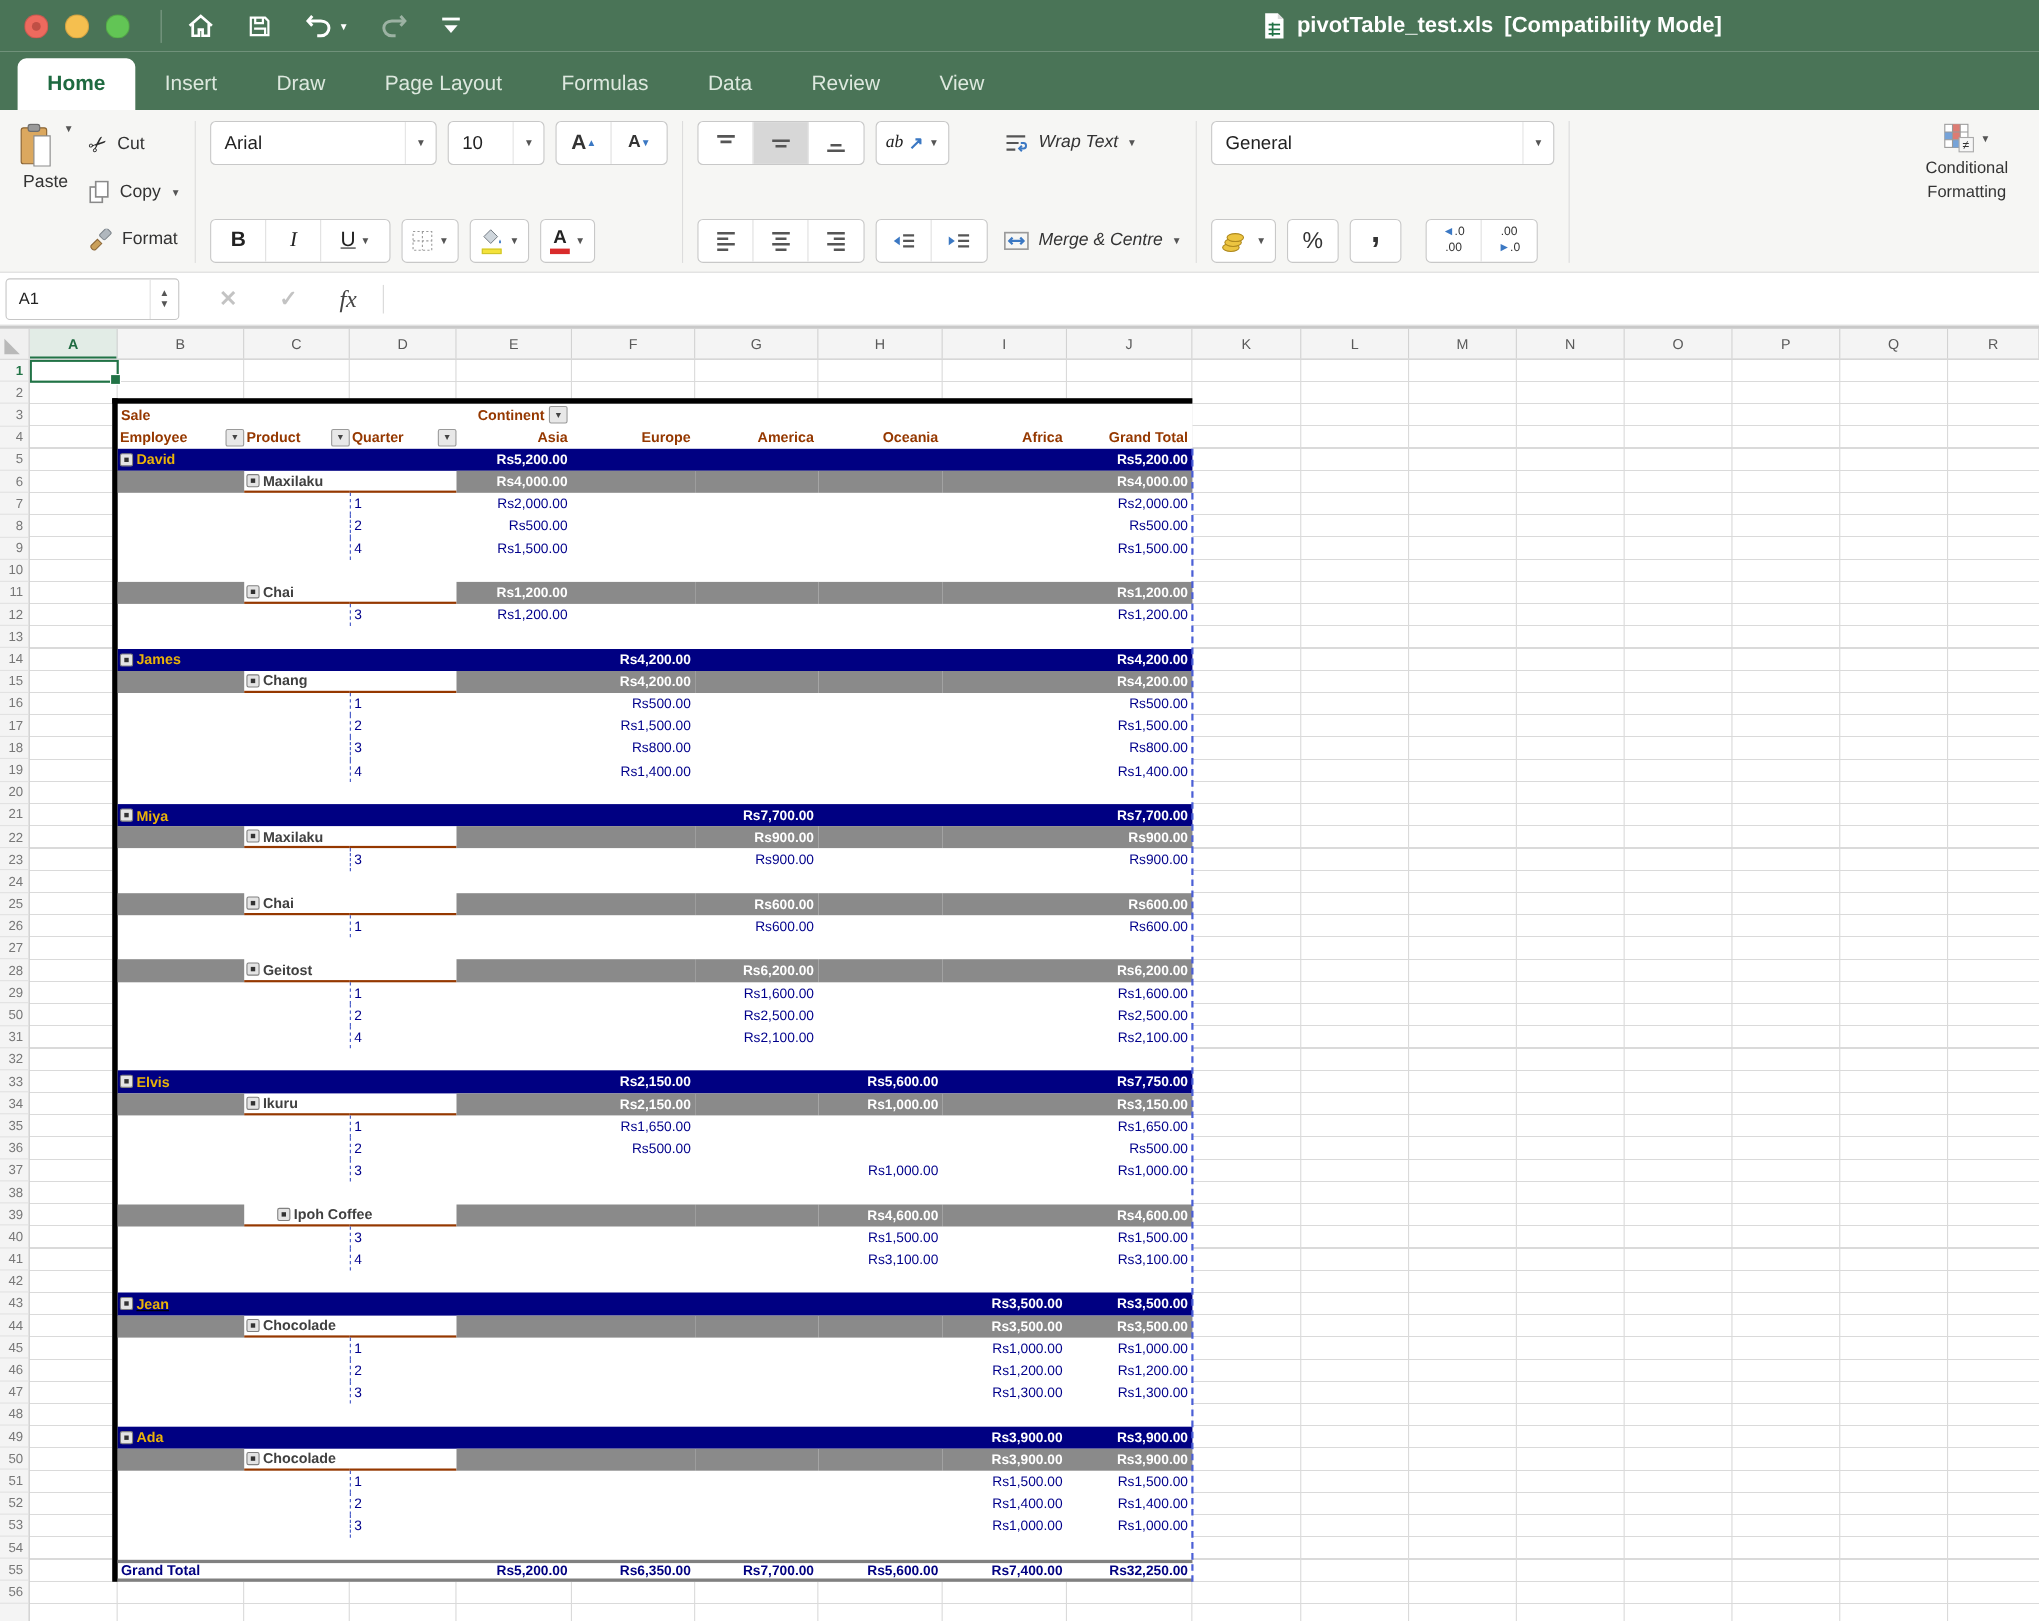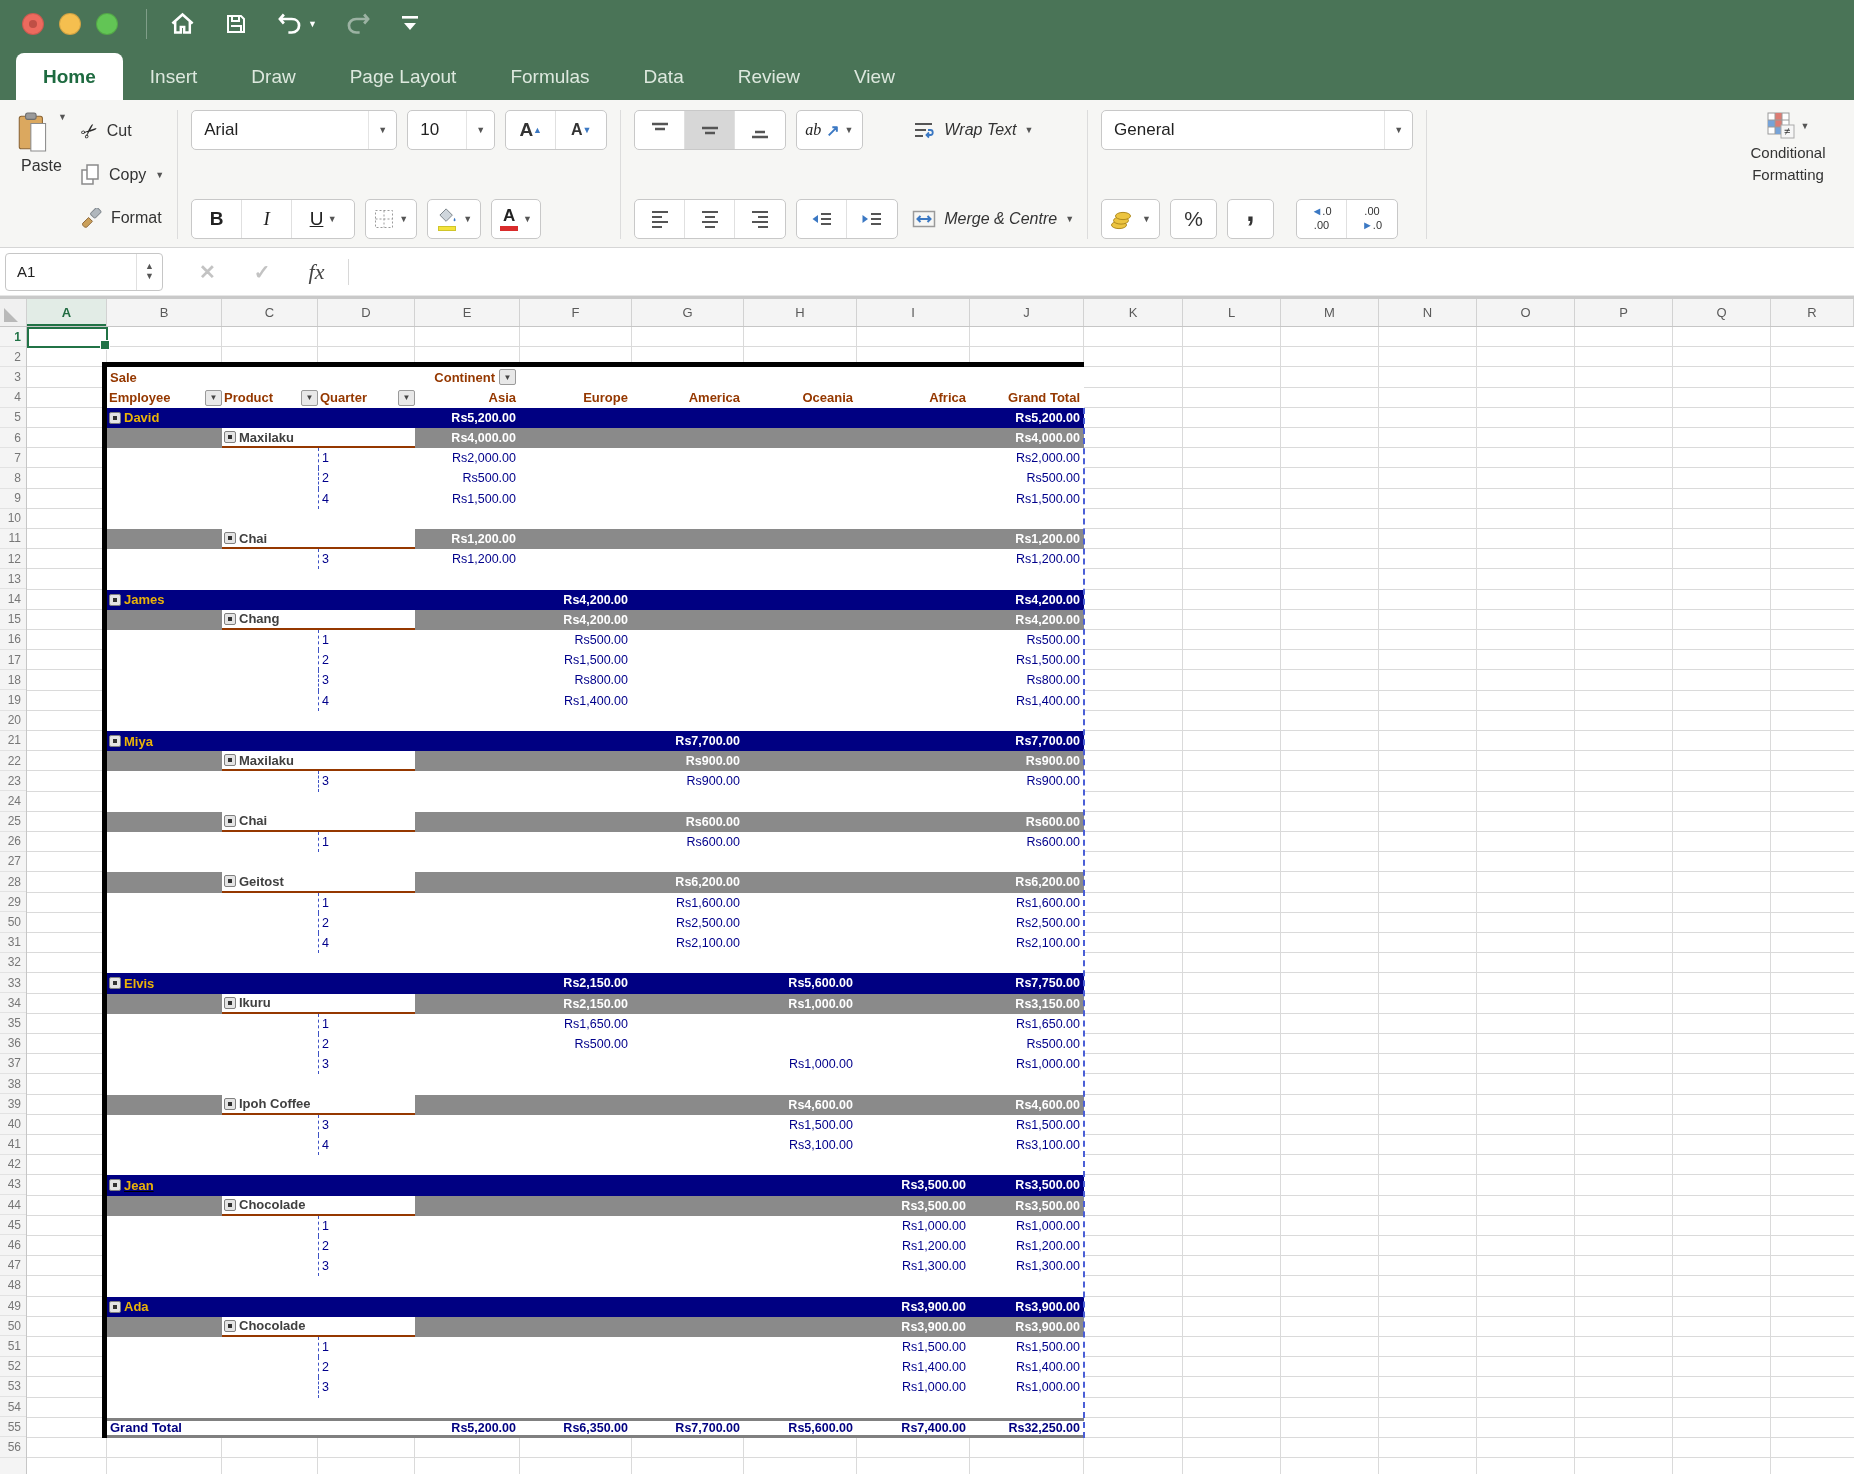--- a/index.html
+++ b/index.html
@@ -164,20 +164,31 @@
           <path d="M17 4 20.5 8 17 12" fill="none" stroke="#fff" stroke-width="2.4"></path>
           <path d="M20 8H10c-4 0-6.5 2.6-6.5 5.8S6 20 10 20h3" fill="none" stroke="#fff" stroke-width="2.4"></path>
         </svg>
     </div>
     <div class="qbtn">
       <svg width="20" height="17" viewBox="0 0 20 17">
           <rect x="2" y="1" width="16" height="2.6" fill="#fff"></rect>
           <path d="M4 8l6 7 6-7z" fill="#fff"></path>
         </svg>
     </div>
+  </div>
+  <div class="title">
+    <svg width="21" height="25" viewBox="0 0 20 24">
+        <path d="M2 1h11l5 5v17H2z" fill="#fff"></path>
+        <path d="M13 1v5h5z" fill="#dcdcdc"></path>
+        <g stroke="#217346" stroke-width="1.5" fill="none">
+          <path d="M5 11h10M5 15h10M5 19h10M8.5 9v12"></path>
+        </g>
+      </svg>
+    <span class="title-text">pivotTable_test.xls</span>
+    <span class="title-text">[Compatibility Mode]</span>
   </div>
 </div>
 
 <div class="tabsrow">
     <div class="tab active">Home</div>
     <div class="tab">Insert</div>
     <div class="tab">Draw</div>
     <div class="tab">Page Layout</div>
     <div class="tab">Formulas</div>
     <div class="tab">Data</div>
@@ -1156,21 +1167,21 @@
         <div class="pcell" style="width: 97px;"></div>
         <div class="pcell" style="width: 105px;"></div>
         <div class="pcell" style="width: 112px;"></div>
         <div class="pcell" style="width: 112px;"></div>
         <div class="pcell" style="width: 113px;"></div>
         <div class="pcell" style="width: 113px;"></div>
         <div class="pcell" style="width: 114px;"></div>
       </div>
       <div class="prow" style="top: 727.2px;">
         <div class="pcell gray" style="width: 115px;"></div>
-        <div class="pcell plabel" style="width: 96px;">
+        <div class="pcell plabel" style="width: 96px; padding-left: 28px;">
           <div class="exp">
             <div class="expdot"></div>
           </div>
           <div class="blabel">Ipoh Coffee</div>
         </div>
         <div class="pcell ppad" style="width: 97px;"></div>
         <div class="pcell gray" style="width: 105px;"></div>
         <div class="pcell gray" style="width: 112px;"></div>
         <div class="pcell gray" style="width: 112px;"></div>
         <div class="pcell gray right" style="width: 113px;">

